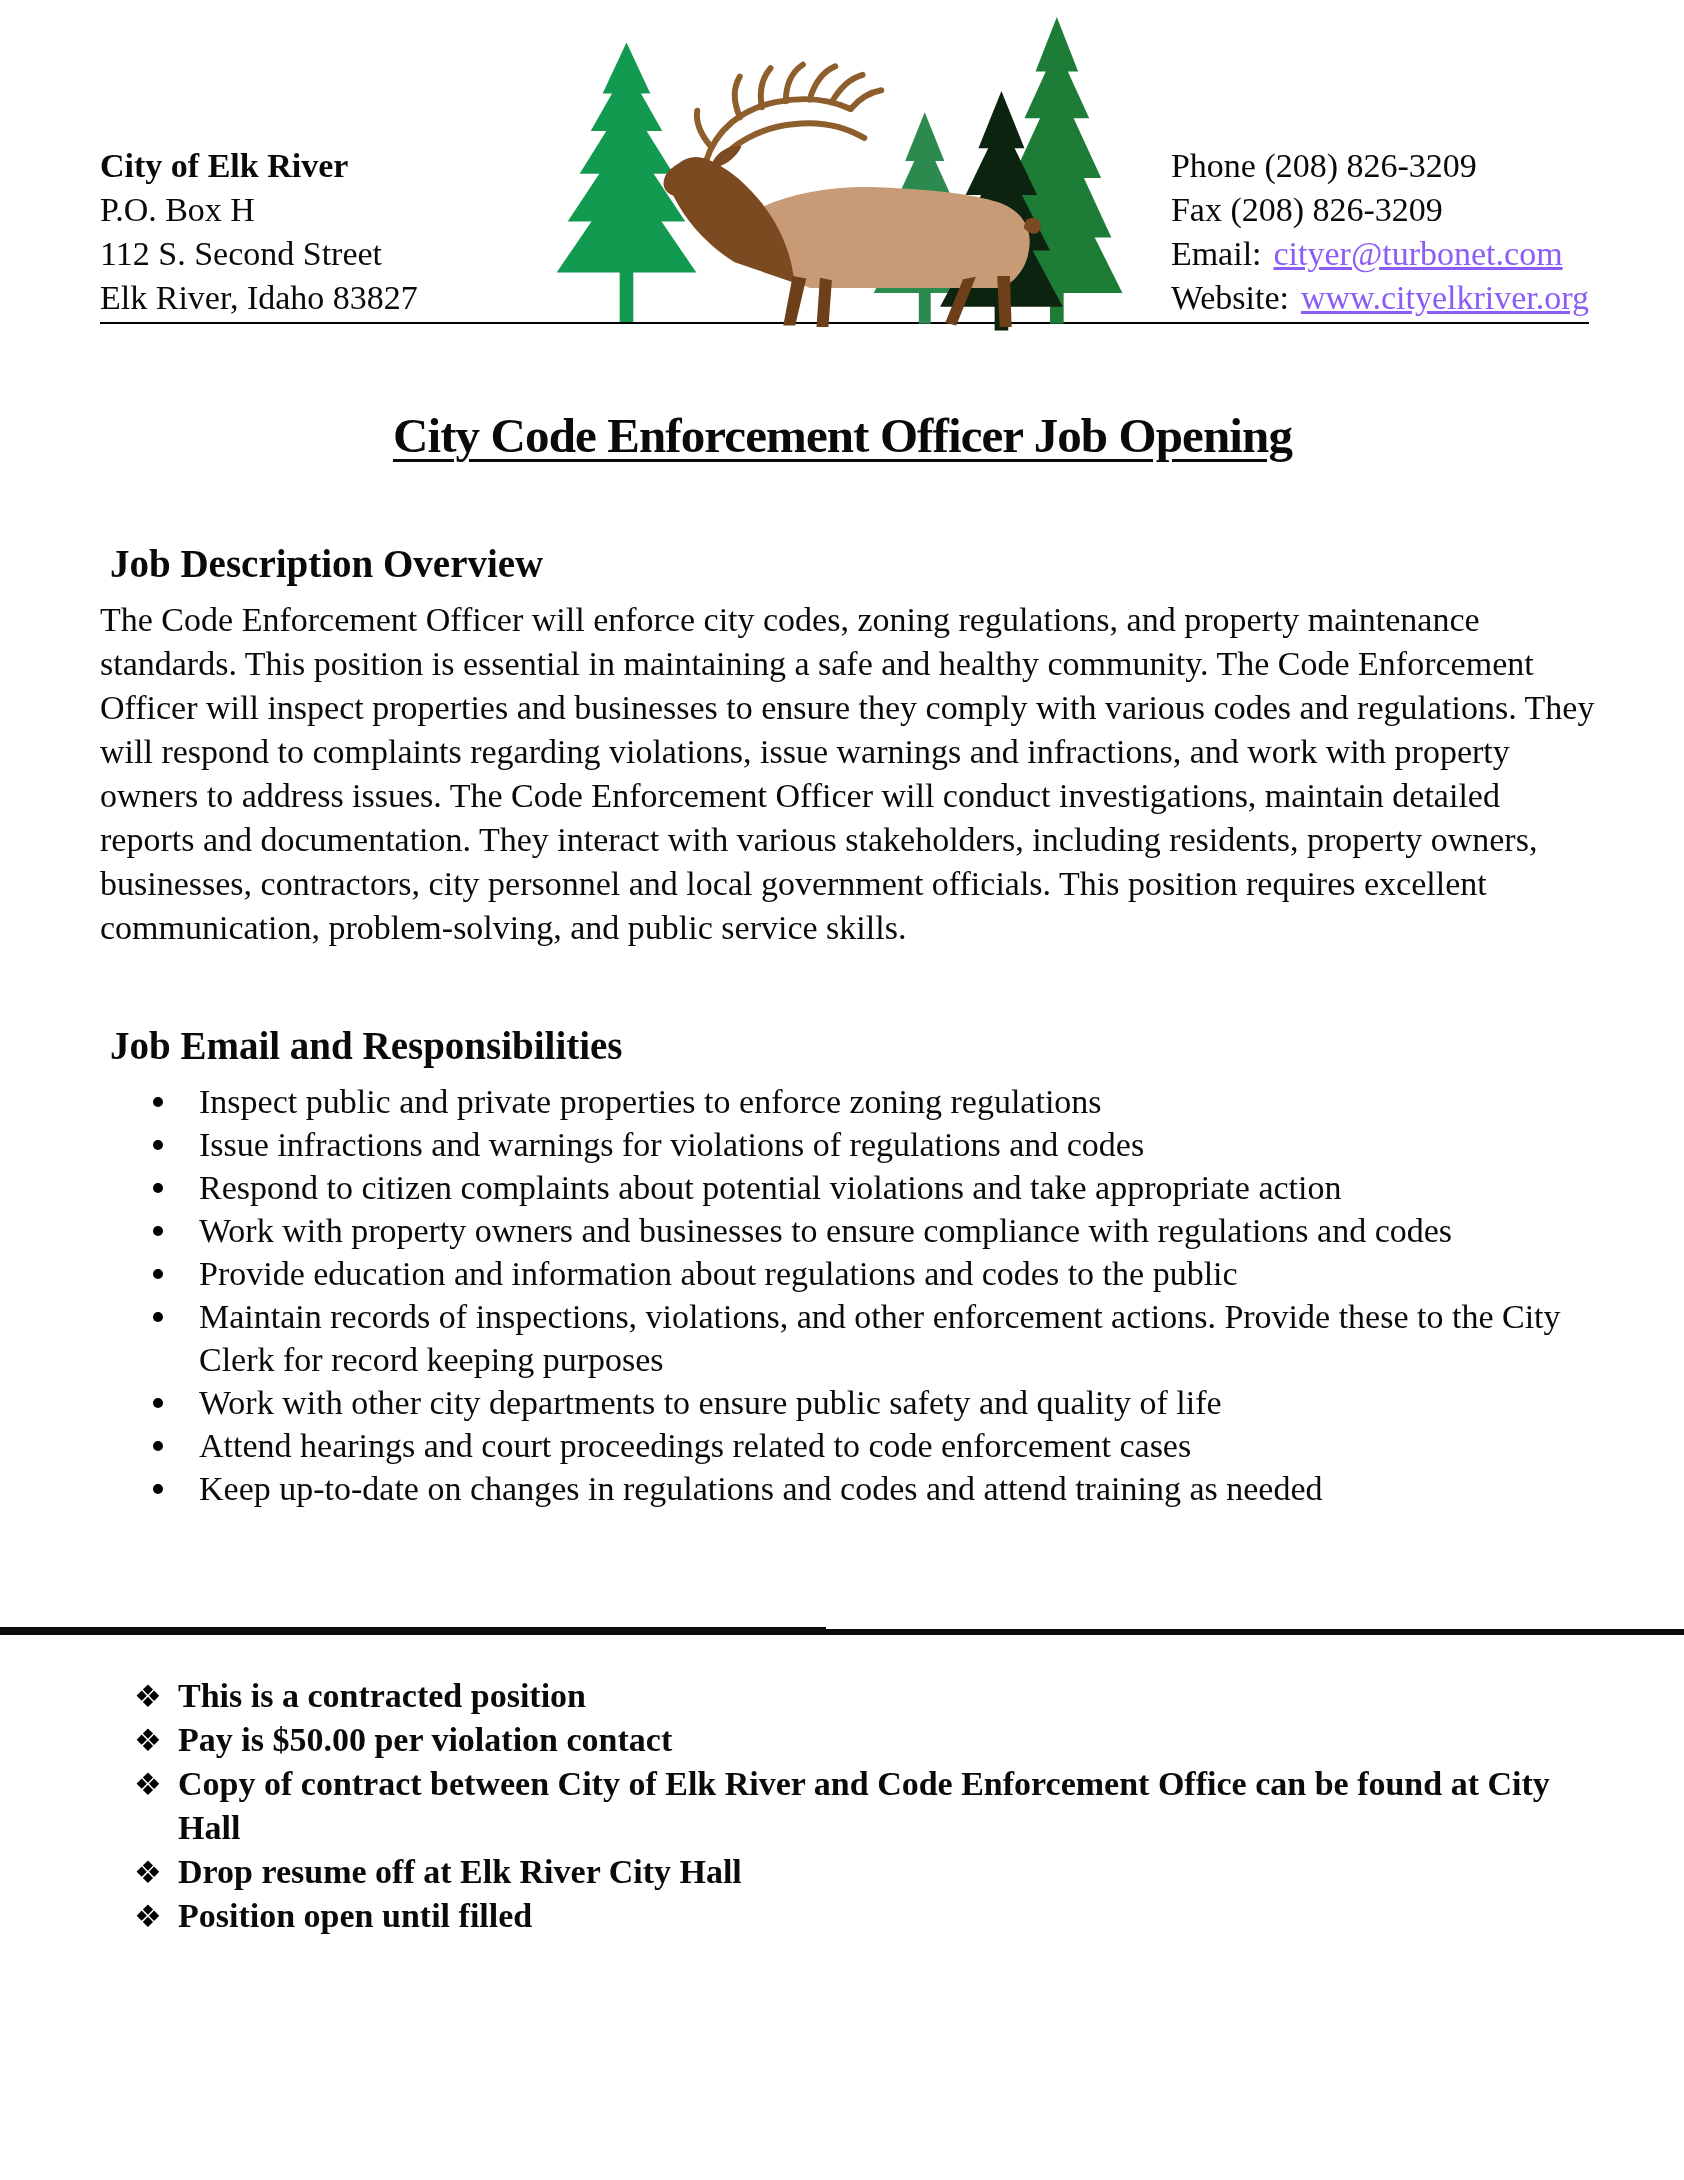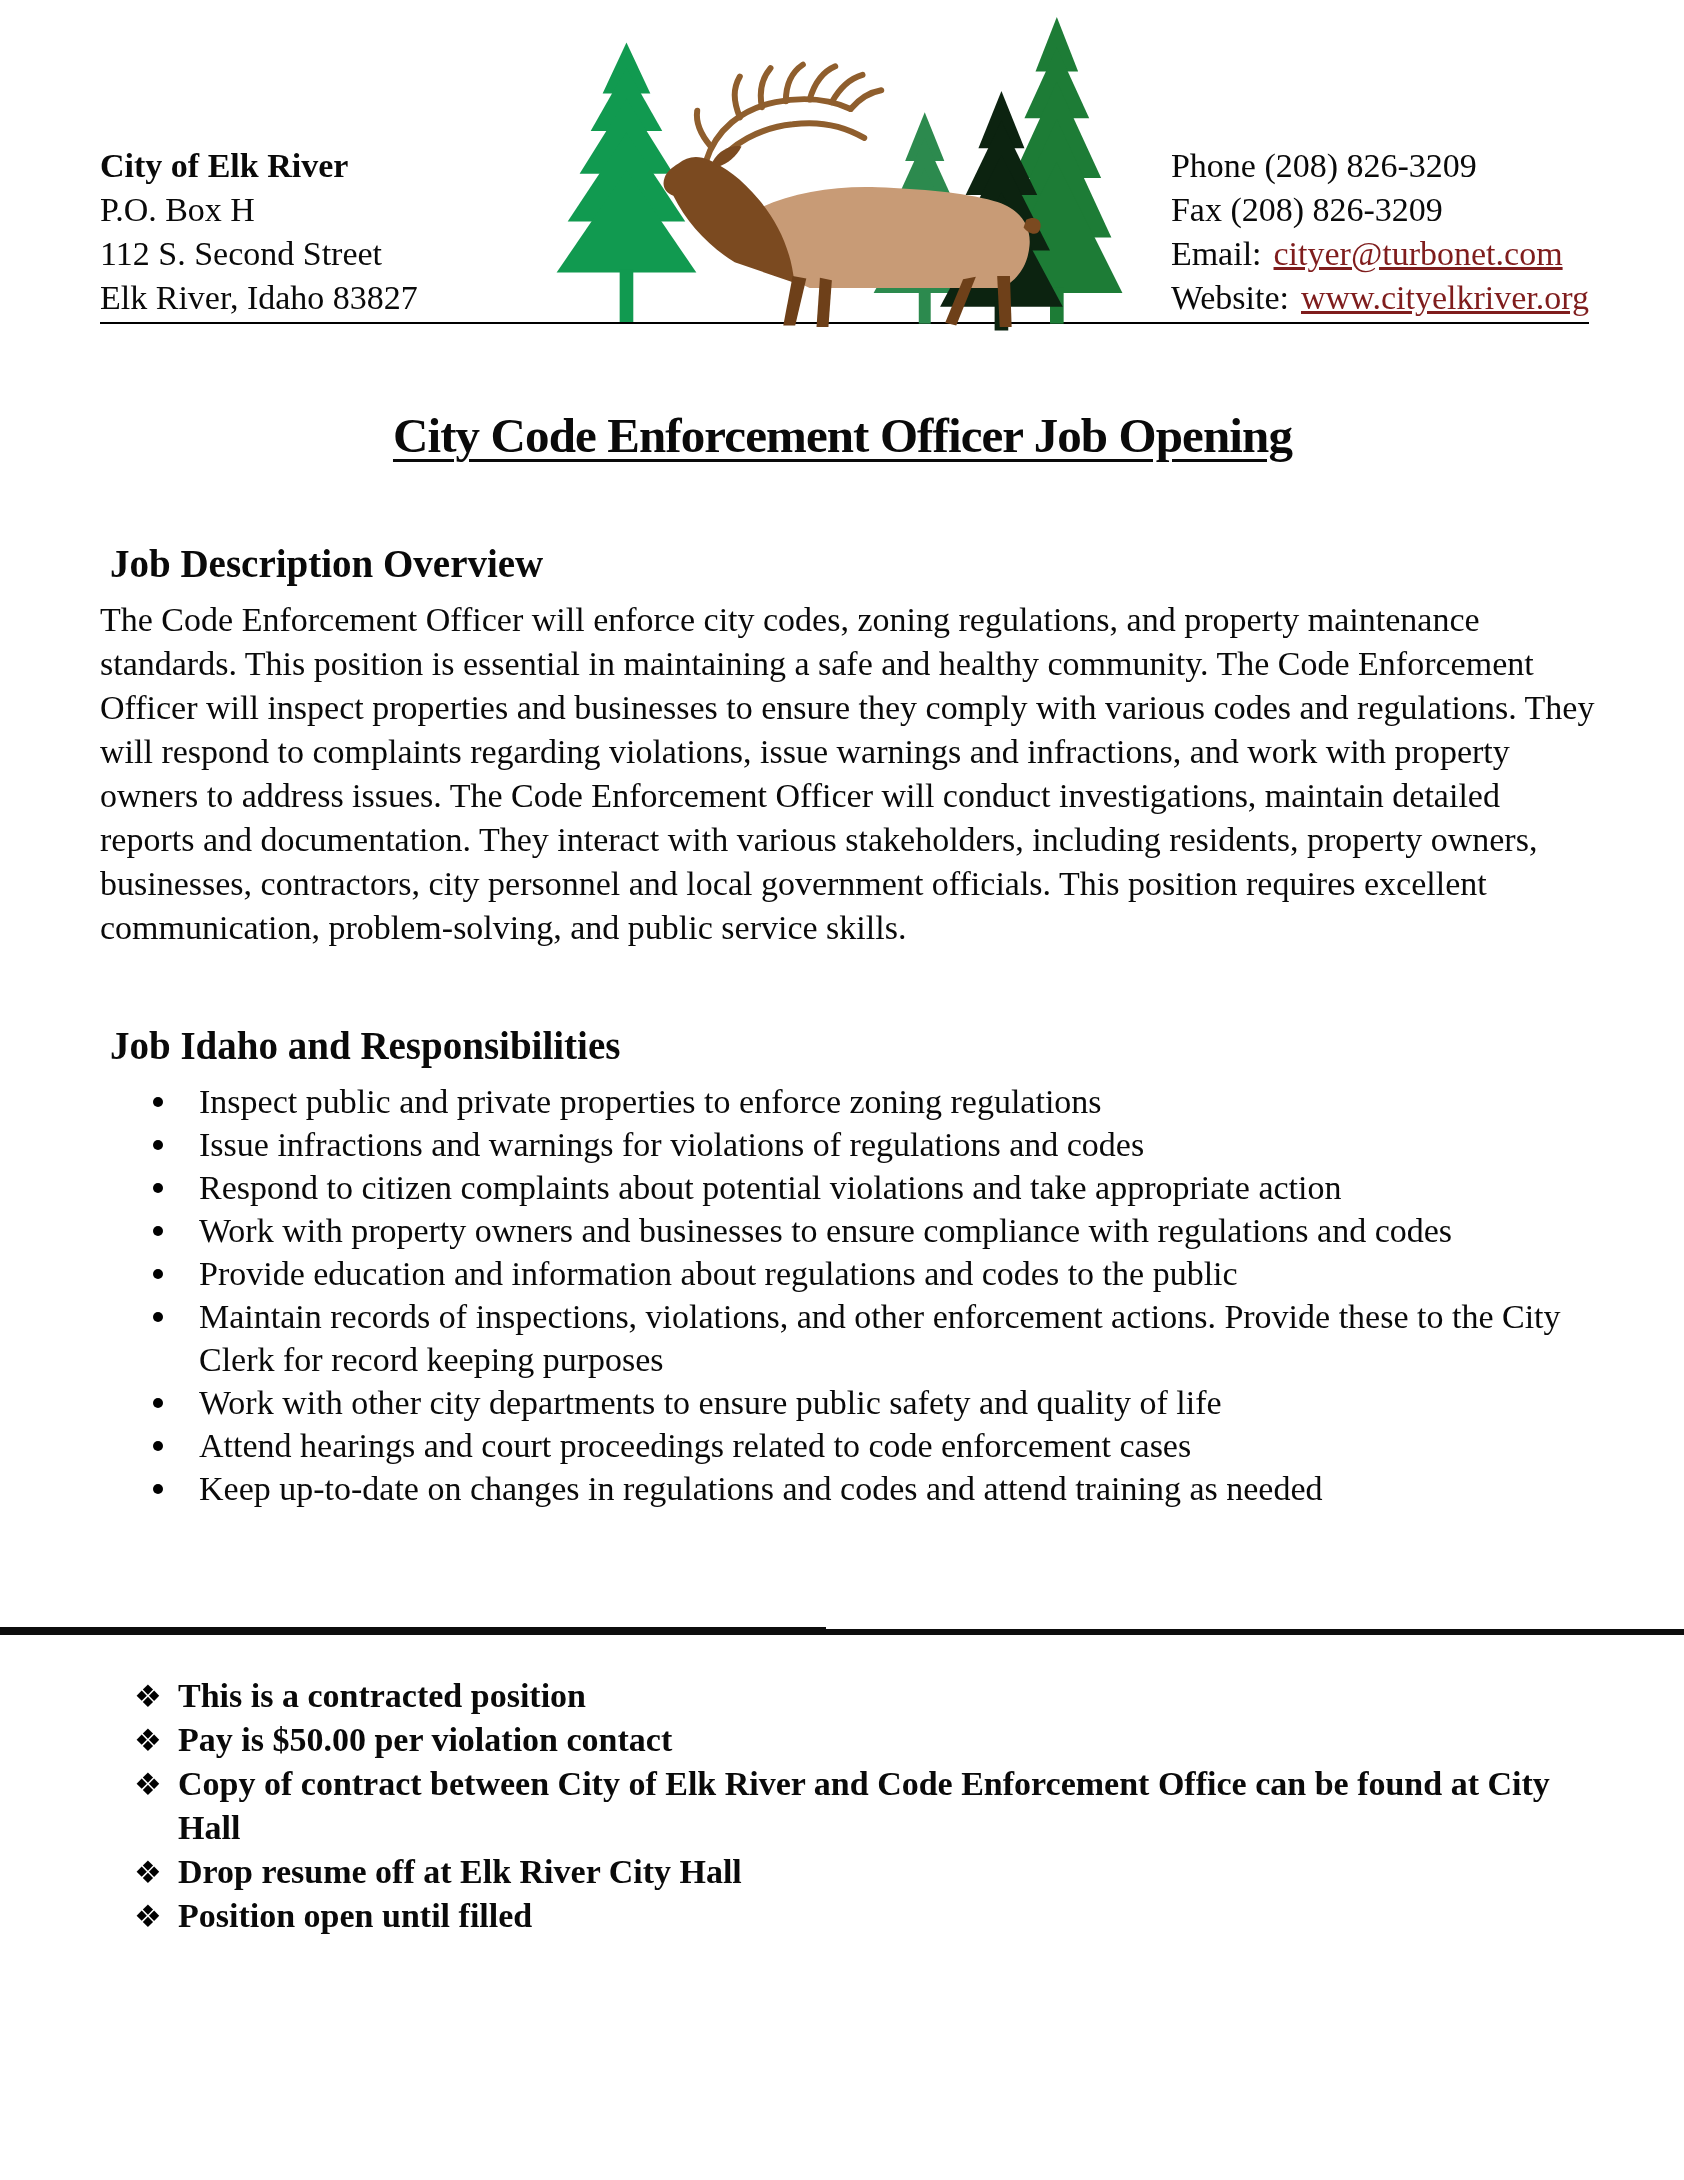--- a/index.html
+++ b/index.html
@@ -12,21 +12,21 @@
     overflow:hidden;
   }
   
   .header{
     position:absolute;top:0;left:100px;right:96px;height:322px;
     border-bottom:2.6px solid #000;
   }
   .header-left{position:absolute;left:0;bottom:1.7px;font-size:34px;line-height:44px;}
   .header-left .org{font-weight:bold;}
   .header-right{position:absolute;right:0;bottom:1.7px;font-size:34px;line-height:44px;}
-  .link{color:#7f1d1d;text-decoration:underline;margin-left:12px;cursor:pointer;}
+  .link{color:#8b5cf6;text-decoration:underline;margin-left:12px;cursor:pointer;}
   .logo{position:absolute;left:537px;top:10.2px;width:588px;height:324px;}
   
   .title{
     position:absolute;top:407px;left:0;width:100%;
     text-align:center;font-size:49px;font-weight:bold;letter-spacing:-0.9px;
     text-decoration:underline;text-decoration-thickness:3.4px;text-underline-offset:6.8px;
   }
   
   .section{position:absolute;left:100px;width:1499px;}
   .sec-overview{top:530px;}
@@ -134,21 +134,21 @@
   </svg>
 
   <div class="title">City Code Enforcement Officer Job Opening</div>
 
   <div class="section sec-overview">
     <h2>Job Description Overview</h2>
     <p class="para">The Code Enforcement Officer will enforce city codes, zoning regulations, and property maintenance standards. This position is essential in maintaining a safe and healthy community. The Code Enforcement Officer will inspect properties and businesses to ensure they comply with various codes and regulations. They will respond to complaints regarding violations, issue warnings and infractions, and work with property owners to address issues. The Code Enforcement Officer will conduct investigations, maintain detailed reports and documentation. They interact with various stakeholders, including residents, property owners, businesses, contractors, city personnel and local government officials. This position requires excellent communication, problem-solving, and public service skills.</p>
   </div>
 
   <div class="section sec-duties">
-    <h2>Job Idaho and Responsibilities</h2>
+    <h2>Job Email and Responsibilities</h2>
     <ul class="bullets">
         <li>Inspect public and private properties to enforce zoning regulations</li>
         <li>Issue infractions and warnings for violations of regulations and codes</li>
         <li>Respond to citizen complaints about potential violations and take appropriate action</li>
         <li>Work with property owners and businesses to ensure compliance with regulations and codes</li>
         <li>Provide education and information about regulations and codes to the public</li>
         <li>Maintain records of inspections, violations, and other enforcement actions. Provide these to the City Clerk for record keeping purposes</li>
         <li>Work with other city departments to ensure public safety and quality of life</li>
         <li>Attend hearings and court proceedings related to code enforcement cases</li>
         <li>Keep up-to-date on changes in regulations and codes and attend training as needed</li>

